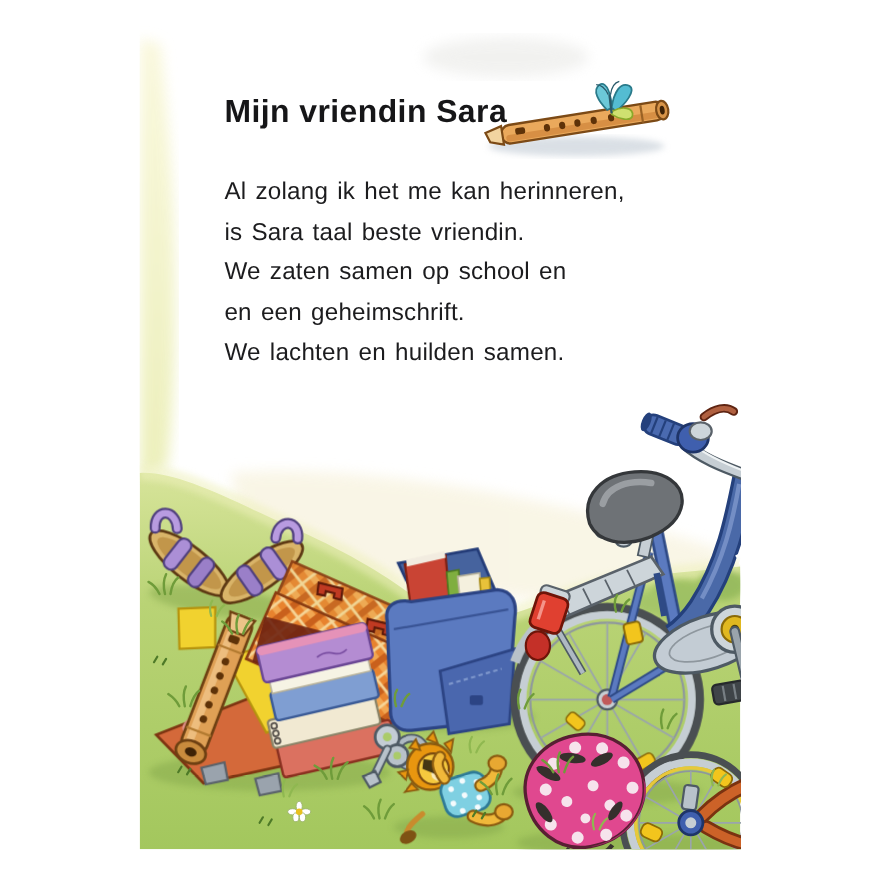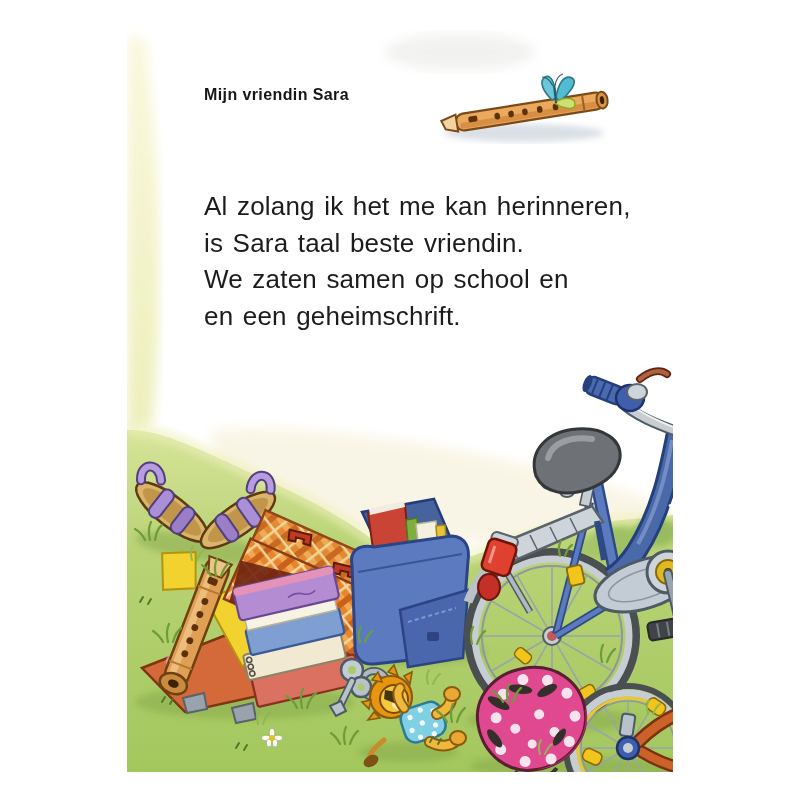--- a/index.html
+++ b/index.html
@@ -1,22 +1,22 @@
 <!DOCTYPE html>
 <html><head>
 <meta charset="utf-8">
 <style>
   html,body{margin:0;padding:0;background:#ffffff;}
   .stage{position:relative;width:800px;height:800px;overflow:hidden;background:#ffffff;
          font-family:"Liberation Sans", sans-serif;}
   .art{position:absolute;left:0;top:0;width:800px;height:800px;}
-  .title{position:absolute;left:204px;top:86px;font-size:16px;font-weight:bold;
+  .title{position:absolute;left:204px;top:86px;font-size:29px;font-weight:bold;
          color:#161618;letter-spacing:.4px;}
-  .bodytext{position:absolute;left:204px;top:156px;font-size:26px;line-height:36.6px;
-            color:#1c1c1e;letter-spacing:.2px;word-spacing:2px;white-space:nowrap;margin-top:32px;}
+  .bodytext{position:absolute;left:204px;top:156px;font-size:22px;line-height:36.6px;
+            color:#1c1c1e;letter-spacing:.2px;word-spacing:2px;white-space:nowrap;}
 </style>
 </head>
 <body>
 
 <div class="stage">
 
 <svg class="art" viewBox="0 0 800 800">
   <defs>
     <linearGradient id="grassGrad" x1="0" y1="0" x2="0" y2="1">
       <stop offset="0" stop-color="#d7e49a"></stop>
@@ -433,15 +433,16 @@
 
   </g>
 </svg>
 
 <div class="title">Mijn vriendin Sara</div>
 <div class="bodytext">
   <div>Al zolang ik het me kan herinneren,</div>
   <div>is Sara taal beste vriendin.</div>
   <div>We zaten samen op school en</div>
   <div>en een geheimschrift.</div>
+  <div>We lachten en huilden samen.</div>
 </div>
 
 </div>
 
 </body></html>

